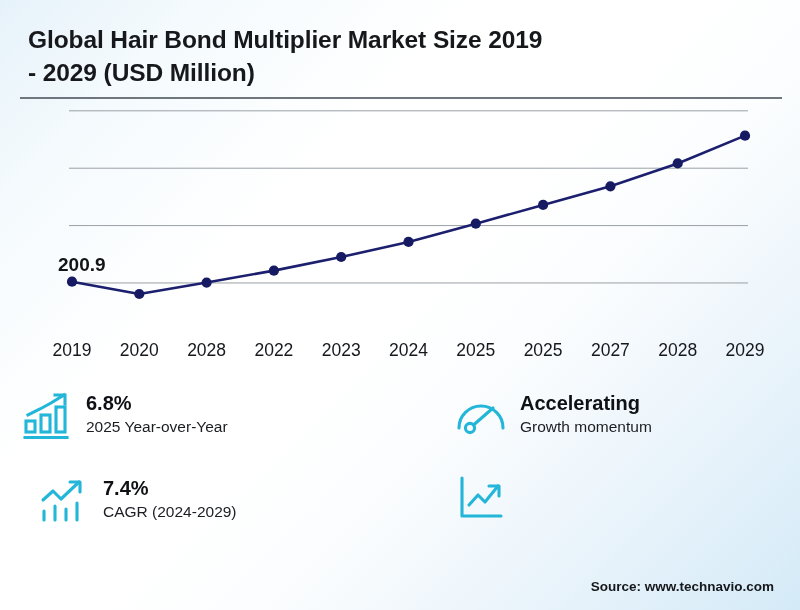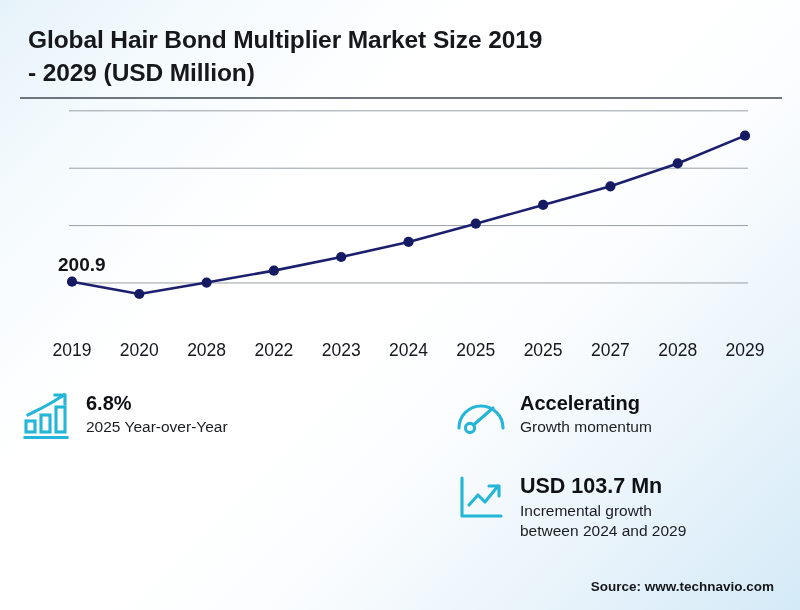--- a/index.html
+++ b/index.html
@@ -211,33 +211,44 @@
           <line x1="18.5" y1="35" x2="38" y2="18"></line>
           <circle cx="15" cy="38" r="4.6"></circle>
         </g>
       </svg>
       <div class="stat-txt">
         <div class="stat-value">Accelerating</div>
         <div class="stat-label">Growth momentum</div>
       </div>
     </div>
 
+    <div class="stat stat-c">
+      <svg class="stat-ico" viewBox="0 0 52 52">
+        <g fill="none" stroke="#23b6d8" stroke-width="3.1" stroke-linecap="round">
+          <polyline points="5,25 15,16 23,24 41,7" stroke-linejoin="round"></polyline>
+          <polyline points="32,7 42,7 42,17" stroke-linejoin="round"></polyline>
+          <line x1="6" y1="36" x2="6" y2="45"></line>
+          <line x1="17" y1="31" x2="17" y2="45"></line>
+          <line x1="28" y1="34" x2="28" y2="45"></line>
+          <line x1="39" y1="28" x2="39" y2="45"></line>
+        </g>
+      </svg>
+      <div class="stat-txt">
+        <div class="stat-value">7.4%</div>
+        <div class="stat-label">CAGR (2024-2029)</div>
+      </div>
+    </div>
 
     <div class="stat stat-d">
       <svg class="stat-ico" viewBox="0 0 52 52">
         <g fill="none" stroke="#23b6d8" stroke-width="3.1" stroke-linecap="round">
           <polyline points="7,6 7,44 46,44" stroke-linejoin="round"></polyline>
           <polyline points="14,33 23,23 30,30 43,14" stroke-linejoin="round"></polyline>
           <polyline points="34,14 44,14 44,24" stroke-linejoin="round"></polyline>
         </g>
       </svg>
-      <div class="stat-txt">
-        <div class="stat-value">USD 103.7 Mn</div>
-        <div class="stat-label">Incremental growth
-between 2024 and 2029</div>
-      </div>
     </div>
 
   </div>
 
   <div class="source">Source: www.technavio.com</div>
 
 </div>
 
 </body></html>

